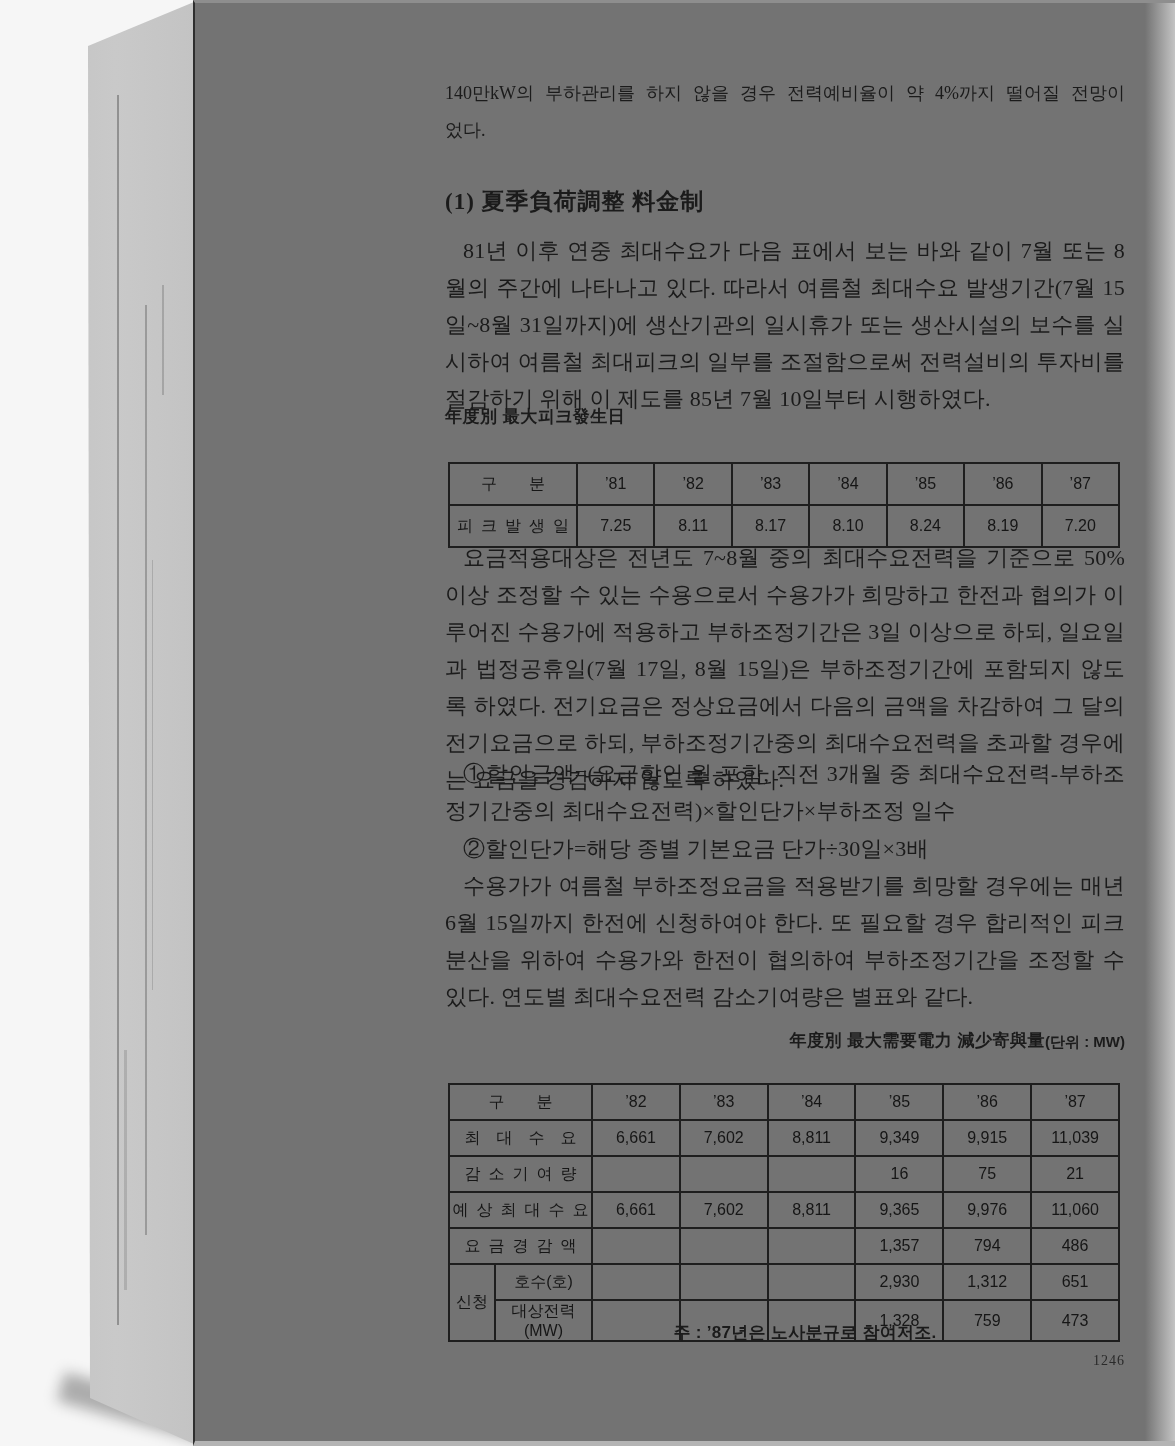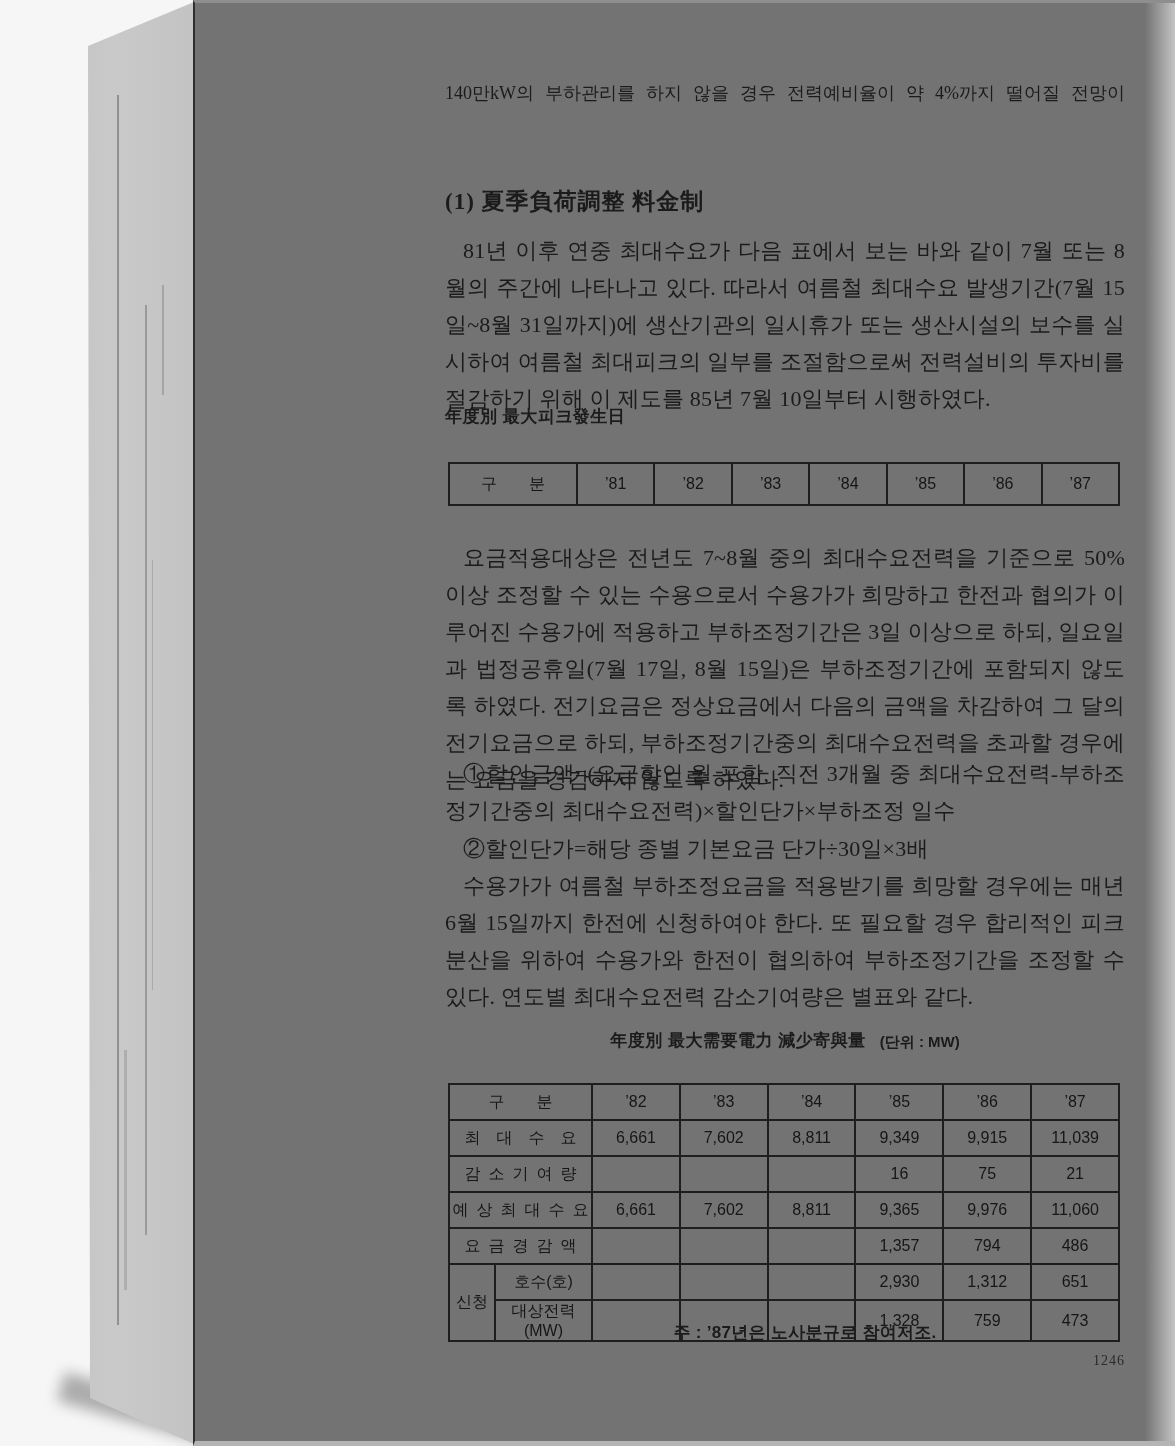--- a/index.html
+++ b/index.html
@@ -47,21 +47,21 @@
   .intro-line{font-size:18px;line-height:37px;}
   .intro-line.l1{text-align:justify;text-align-last:justify;}
   .heading{
     font-size:23px;font-weight:bold;letter-spacing:1px;
     font-family:"Liberation Serif","DejaVu Serif",serif;
   }
   .tbl-title{
     font-size:17px;font-weight:bold;letter-spacing:.5px;
     font-family:"Liberation Sans","DejaVu Sans",sans-serif;
   }
-  .caption-row{display:flex;justify-content:center;align-items:flex-end;gap:14px;}
+  .caption-row{display:flex;justify-content:flex-end;align-items:flex-end;}
   .unit{
     font-size:15px;font-weight:bold;
     font-family:"Liberation Sans","DejaVu Sans",sans-serif;
   }
   .note{
     font-size:17px;font-weight:bold;letter-spacing:.3px;
     font-family:"Liberation Sans","DejaVu Sans",sans-serif;
     padding-left:20px;
     text-align:center;
   }
@@ -93,20 +93,21 @@
   <div class="streak s5"></div>
 </div>
 
 <div class="page">
   <div class="right-fade"></div>
 
   <div class="content">
 
     <div class="blk" style="top:72px">
       <div class="intro-line l1">140만kW의 부하관리를 하지 않을 경우 전력예비율이 약 4%까지 떨어질 전망이</div>
+      <div class="intro-line l2">었다.</div>
     </div>
 
     <div class="blk heading" style="top:183px">(1) 夏季負荷調整 料金制</div>
 
     <p class="body-p blk" style="top:229px">81년 이후 연중 최대수요가 다음 표에서 보는 바와 같이 7월 또는 8월의 주간에 나타나고 있다. 따라서 여름철 최대수요 발생기간(7월 15일~8월 31일까지)에 생산기관의 일시휴가 또는 생산시설의 보수를 실시하여 여름철 최대피크의 일부를 조절함으로써 전력설비의 투자비를 절감하기 위해 이 제도를 85년 7월 10일부터 시행하였다.</p>
 
     <div class="blk tbl-title" style="top:402px">年度別 最大피크發生日</div>
 
     <div class="blk" style="top:431px">
       <table class="scan t1">
@@ -124,20 +125,30 @@
             <tr>
           <td>구  분</td>
           <td>’81</td>
           <td>’82</td>
           <td>’83</td>
           <td>’84</td>
           <td>’85</td>
           <td>’86</td>
           <td>’87</td>
         </tr>
+        <tr>
+          <td>피 크 발 생 일</td>
+          <td>7.25</td>
+          <td>8.11</td>
+          <td>8.17</td>
+          <td>8.10</td>
+          <td>8.24</td>
+          <td>8.19</td>
+          <td>7.20</td>
+        </tr>
       </tbody>
         </table>
     </div>
 
     <p class="body-p blk" style="top:536px">요금적용대상은 전년도 7~8월 중의 최대수요전력을 기준으로 50%이상 조정할 수 있는 수용으로서 수용가가 희망하고 한전과 협의가 이루어진 수용가에 적용하고 부하조정기간은 3일 이상으로 하되, 일요일과 법정공휴일(7월 17일, 8월 15일)은 부하조정기간에 포함되지 않도록 하였다. 전기요금은 정상요금에서 다음의 금액을 차감하여 그 달의 전기요금으로 하되, 부하조정기간중의 최대수요전력을 초과할 경우에는 요금을 경감하지 않도록 하였다.</p>
 
     <p class="body-p blk" style="top:752px">①할인금액=(요금할인 월 포함, 직전 3개월 중 최대수요전력-부하조정기간중의 최대수요전력)×할인단가×부하조정 일수</p>
     <p class="body-p blk" style="top:827px">②할인단가=해당 종별 기본요금 단가÷30일×3배</p>
 
     <p class="body-p blk" style="top:864px">수용가가 여름철 부하조정요금을 적용받기를 희망할 경우에는 매년 6월 15일까지 한전에 신청하여야 한다. 또 필요할 경우 합리적인 피크 분산을 위하여 수용가와 한전이 협의하여 부하조정기간을 조정할 수 있다. 연도별 최대수요전력 감소기여량은 별표와 같다.</p>

